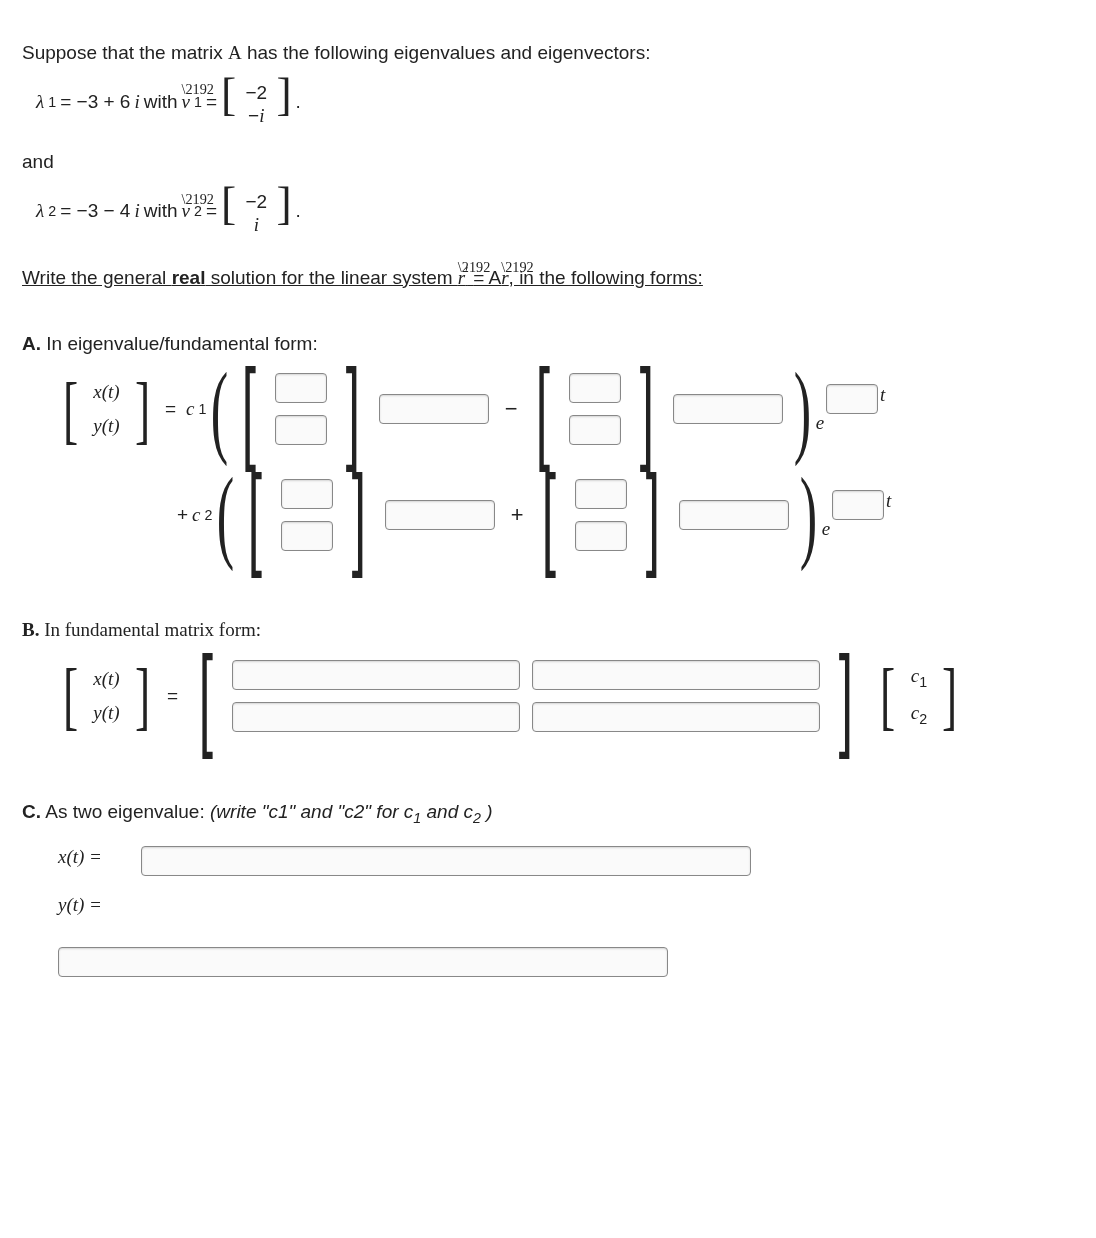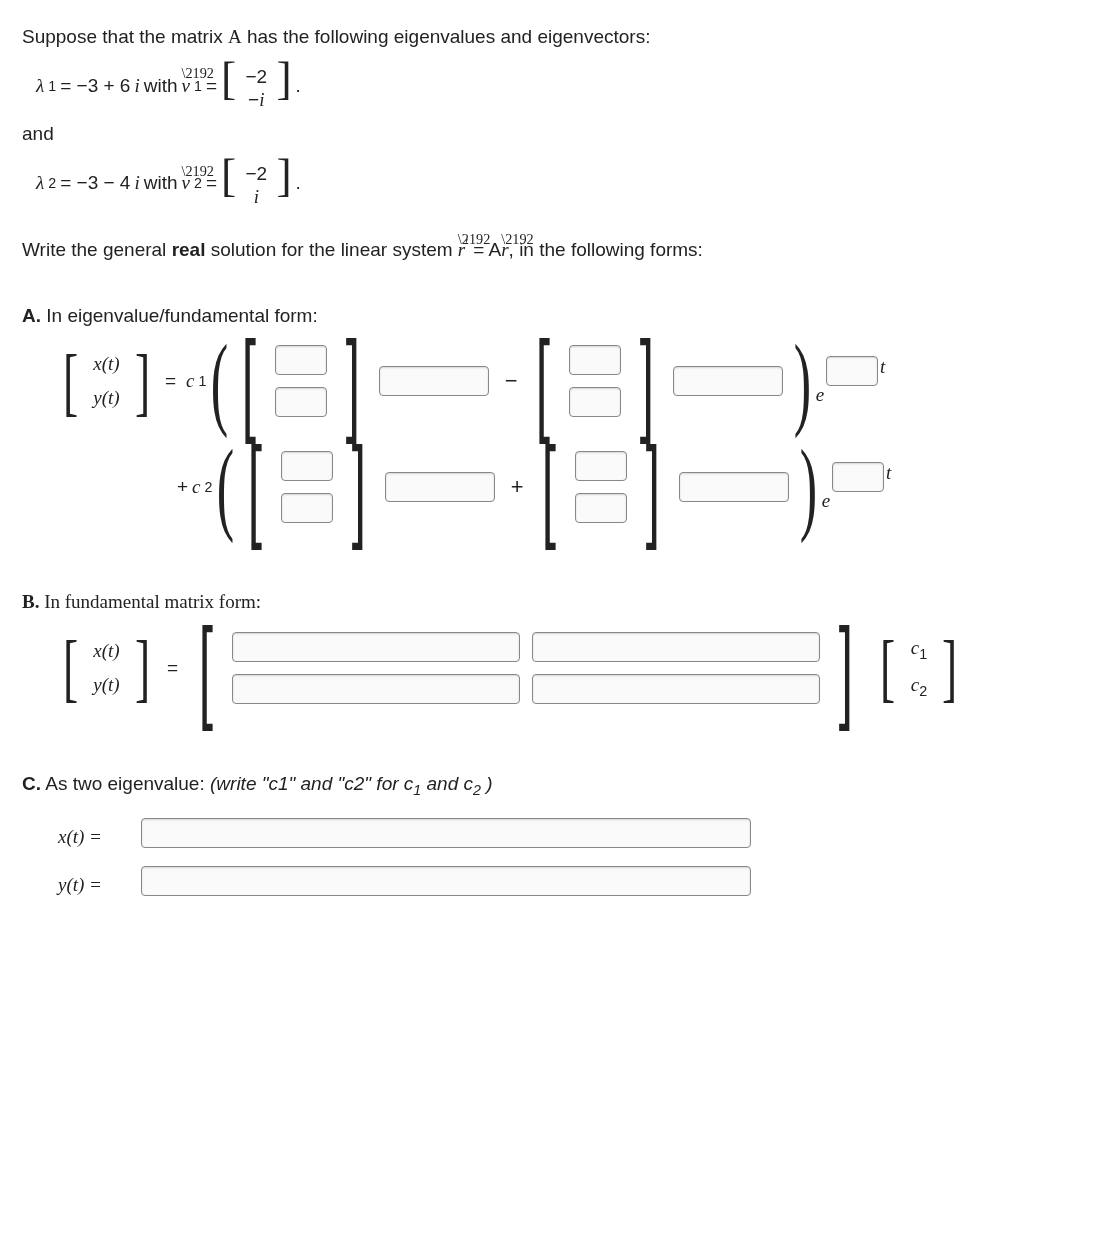--- a/index.html
+++ b/index.html
@@ -76,23 +76,23 @@
   .indent2 { padding-left: 155px; }
   .sec { margin-top: 28px; }
   .etail {
     display: inline-flex;
     align-items: center;
     vertical-align: middle;
   }
   .etail .e { font-style: italic; font-family: 'Times New Roman', serif; font-size: 1em; align-self: flex-end; margin-bottom: -20px; }
   .etail .box { margin: 0 2px; align-self: flex-start; margin-top: -20px; }
   .etail .t { font-style: italic; font-family: 'Times New Roman', serif; align-self: flex-start; margin-top: -20px; }
-  .lbl-row { display: flex; align-items: flex-end; margin: 18px 0; gap: 31px; }
+  .lbl-row { display: flex; align-items: flex-start; margin: 18px 0; gap: 31px; }
   .lbl-row .lbl { font-style: italic; font-family: 'Times New Roman', serif; margin-right: 8px; }
-  p { margin: 6px 0 10px 0; line-height: 1.35; }
+  p { margin: 22px 0 10px 0; line-height: 1.35; }
 </style>
 </head>
 <body>
 
 <p>
   <span>Suppose that the matrix </span><span class="mi" style="font-style:normal;">A</span><span> has the following eigenvalues and eigenvectors:</span>
 </p>
 
 <div class="eq-row" style="padding-left:14px;">
   <span class="mi">λ</span>
@@ -129,21 +129,21 @@
     <span class="brk">[</span>
     <span class="col">
       <div>−2</div>
       <div class="mi">i</div>
     </span>
     <span class="brk">]</span>
   </span>
   <span>.</span>
 </div>
 
-<p style="margin-top:26px;">
+<p style="margin-top:26px;text-decoration:underline;">
   <span>Write the general </span><span class="mb">real</span><span> solution for the linear system </span>
   <span class="mv">r</span><span class="sup" style="font-style:normal;">′</span>
   <span> = A</span><span class="mv">r</span><span>, in the following forms:</span>
 </p>
 
 <p class="sec" style="margin-top:40px;">
   <span class="mb">A.</span><span> In eigenvalue/fundamental form:</span>
 </p>
 
 <div class="eq-row indent">
@@ -242,16 +242,16 @@
   <span style="font-style:italic;">
     <span>(write "c1" and "c2" for c</span><span class="sub">1</span><span> and c</span><span class="sub">2</span><span> )</span>
   </span>
 </p>
 
 <div class="lbl-row" style="padding-left:36px;">
   <span class="lbl">x(t) = </span>
   <input class="inbox xl" style="">
 </div>
 
-<div class="lbl-row" style="padding-left:36px;">
+<div class="lbl-row" style="padding-left:36px;flex-direction:column;">
   <span class="lbl">y(t) = </span>
   <input class="inbox xl" style="">
 </div>
 
 </body></html>

